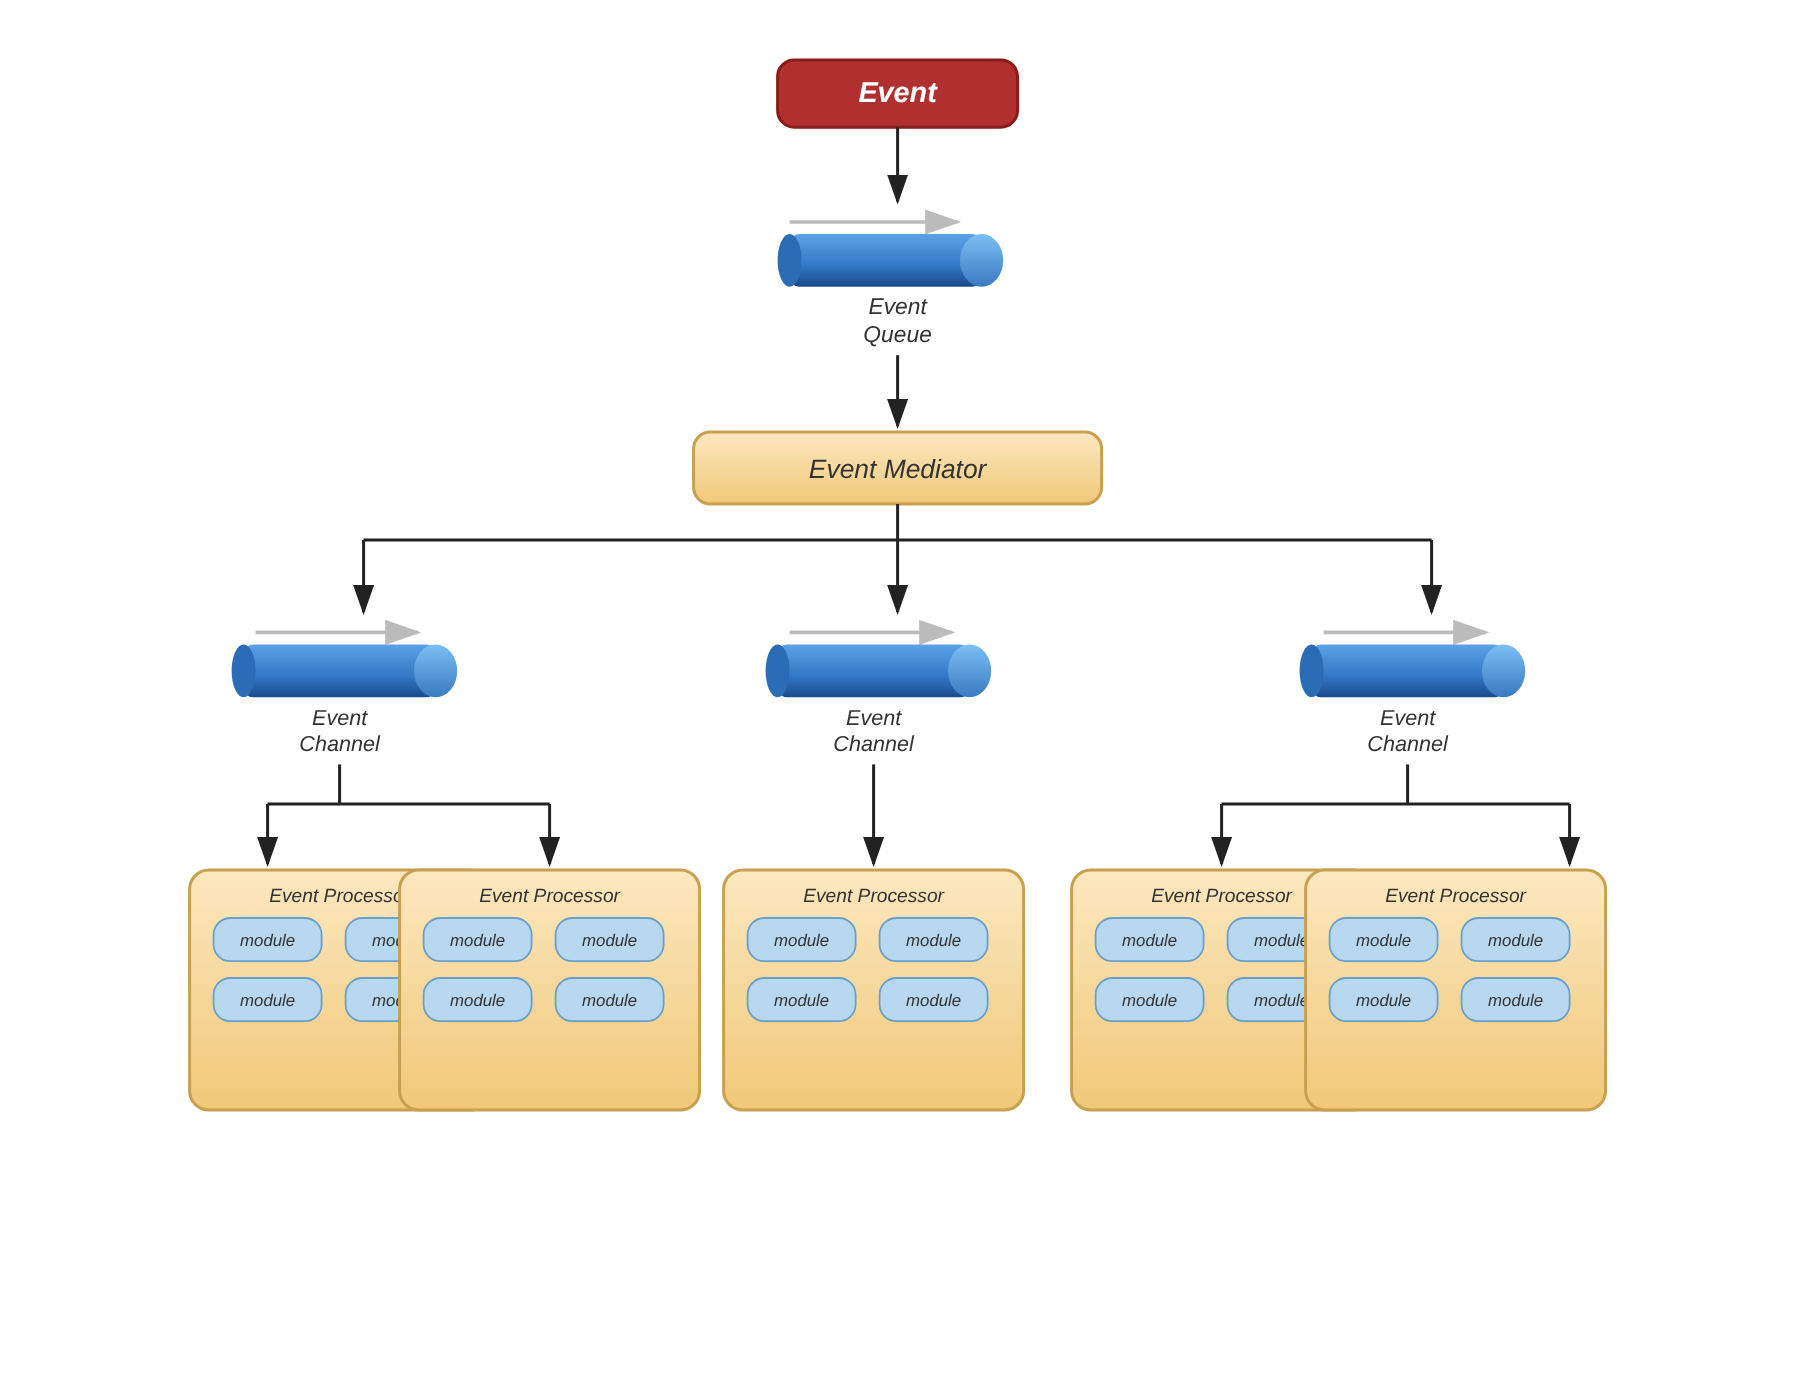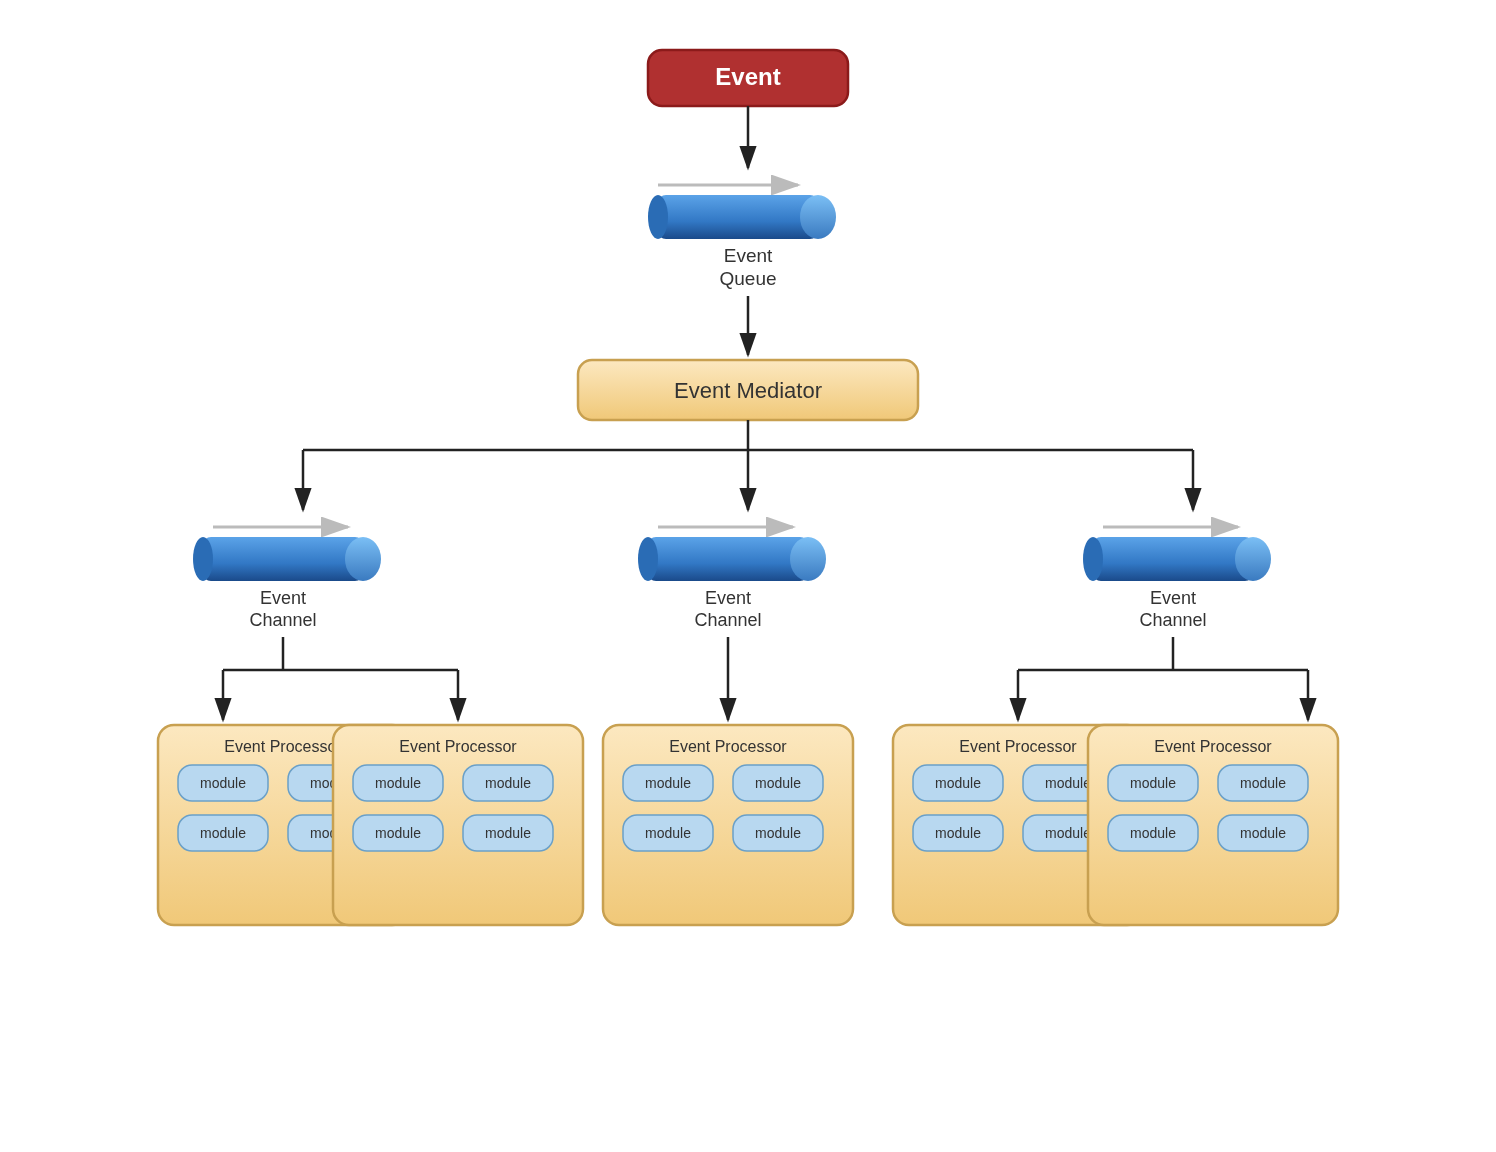--- a/index.html
+++ b/index.html
@@ -11,20 +11,21 @@
       display: flex;
       justify-content: center;
       align-items: flex-start;
       padding: 20px;
     }
 
     
     .svg-container {
       width: 1200px;
       position: relative;
+      font-style: italic;
     }
   </style>
 </head>
 <body>
 
 <div class="svg-container">
   <svg width="1200" height="1120" viewBox="0 0 1200 1120" xmlns="http://www.w3.org/2000/svg">
 
     <defs>
       <marker id="arrowBlack" markerWidth="10" markerHeight="7" refX="9" refY="3.5" orient="auto">

